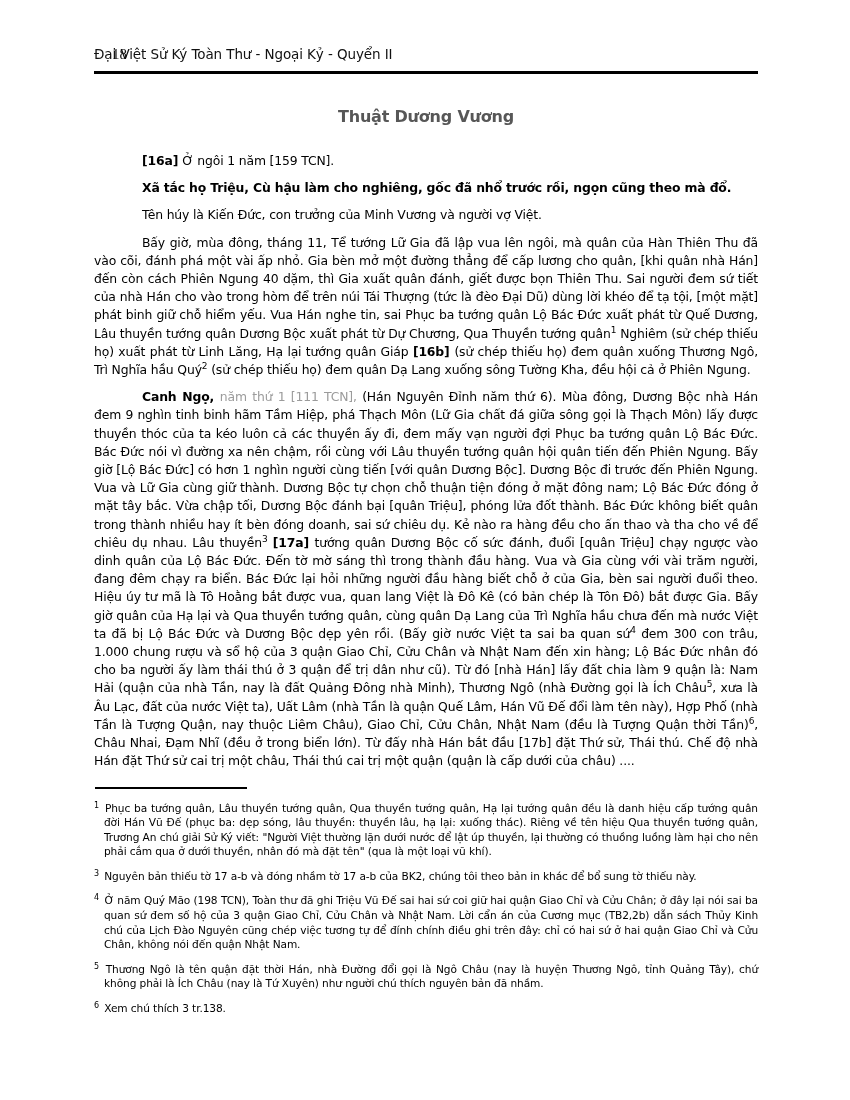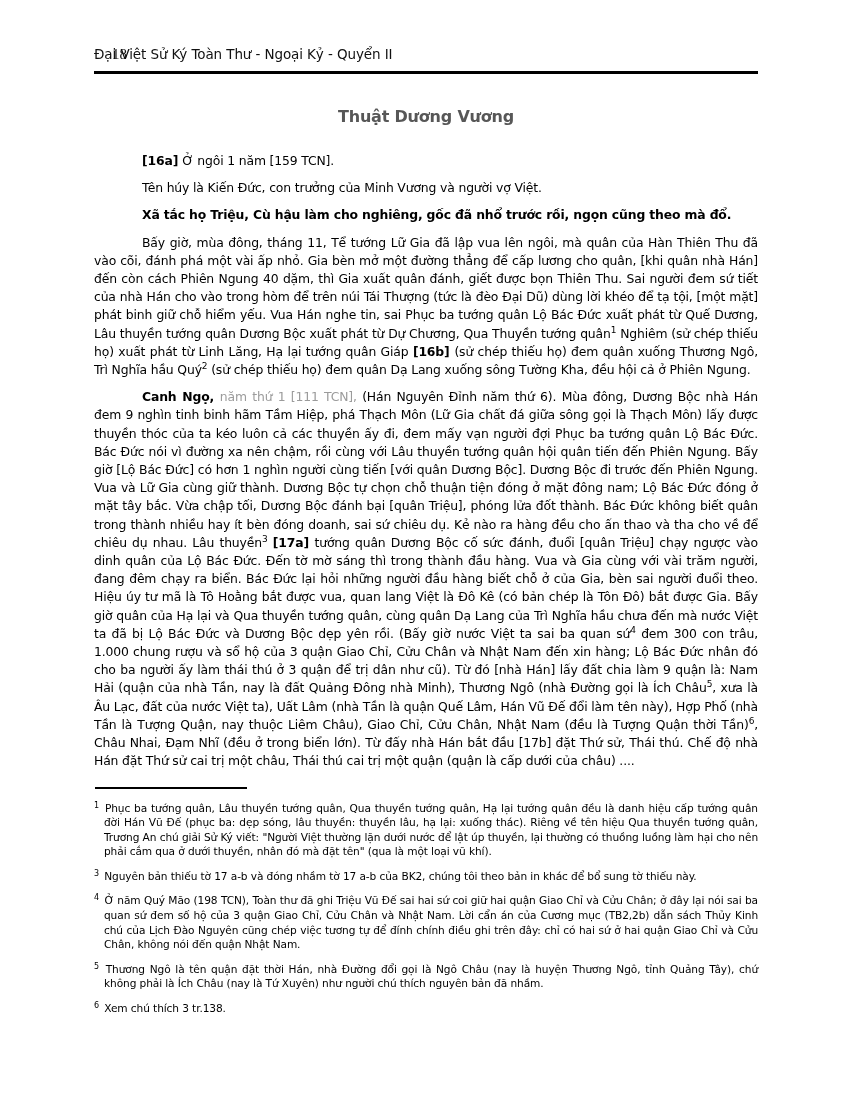--- a/index.html
+++ b/index.html
@@ -41,22 +41,22 @@
 
 <div class="page">
   <div class="header">
     <span class="pagenum">18</span>
     <span class="htitle">Đại Việt Sử Ký Toàn Thư - Ngoại Kỷ - Quyển II</span>
   </div>
   <div class="hrule"></div>
   <h1 class="title">Thuật Dương Vương</h1>
   <div class="body" id="paragraphs">
       <p class="para"><span class="seg-bold">[16a] </span><span>Ở ngôi 1 năm [159 TCN].</span></p>
+      <p class="para"><span class="seg-bold">Xã tắc họ Triệu, Cù hậu làm cho nghiêng, gốc đã nhổ trước rồi, ngọn cũng theo mà đổ.</span></p>
       <p class="para"><span>Tên húy là Kiến Đức, con trưởng của Minh Vương và người vợ Việt.</span></p>
-      <p class="para"><span class="seg-bold">Xã tắc họ Triệu, Cù hậu làm cho nghiêng, gốc đã nhổ trước rồi, ngọn cũng theo mà đổ.</span></p>
       <p class="para"><span>Bấy giờ, mùa đông, tháng 11, Tể tướng Lữ Gia đã lập vua lên ngôi, mà quân của Hàn Thiên Thu đã vào cõi, đánh phá một vài ấp nhỏ.  Gia bèn mở một đường thẳng để cấp lương cho quân, [khi quân nhà Hán] đến còn cách Phiên Ngung 40 dặm, thì Gia xuất quân đánh, giết được bọn Thiên Thu.  Sai người đem sứ tiết của nhà Hán cho vào trong hòm để trên núi Tái Thượng (tức là đèo Đại Dũ) dùng lời khéo để tạ tội, [một mặt] phát binh giữ chỗ hiểm yếu.  Vua Hán nghe tin, sai Phục ba tướng quân Lộ Bác Đức xuất phát từ Quế Dương, Lâu thuyền tướng quân Dương Bộc xuất phát từ Dự Chương, Qua Thuyền tướng quân</span><sup>1</sup><span> Nghiêm (sử chép thiếu họ) xuất phát từ Linh Lăng, Hạ lại tướng quân Giáp </span><span class="seg-bold">[16b] </span><span>(sử chép thiếu họ) đem quân xuống Thương Ngô, Trì Nghĩa hầu Quý</span><sup>2</sup><span> (sử chép thiếu họ) đem quân Dạ Lang xuống sông Tường Kha, đều hội cả ở Phiên Ngung.</span></p>
       <p class="para"><span class="seg-bold">Canh Ngọ, </span><span class="seg-gray">năm thứ 1 [111 TCN], </span><span>(Hán Nguyên Đỉnh năm thứ 6).  Mùa đông, Dương Bộc nhà Hán đem 9 nghìn tinh binh hãm Tầm Hiệp, phá Thạch Môn (Lữ Gia chất đá giữa sông gọi là Thạch Môn) lấy được thuyền thóc của ta kéo luôn cả các thuyền ấy đi, đem mấy vạn người đợi Phục ba tướng quân Lộ Bác Đức.  Bác Đức nói vì đường xa nên chậm, rồi cùng với Lâu thuyền tướng quân hội quân tiến đến Phiên Ngung.  Bấy giờ [Lộ Bác Đức] có hơn 1 nghìn người cùng tiến [với quân Dương Bộc].  Dương Bộc đi trước đến Phiên Ngung.  Vua và Lữ Gia cùng giữ thành.  Dương Bộc tự chọn chỗ thuận tiện đóng ở mặt đông nam; Lộ Bác Đức đóng ở mặt tây bắc.  Vừa chập tối, Dương Bộc đánh bại [quân Triệu], phóng lửa đốt thành.  Bác Đức không biết quân trong thành nhiều hay ít bèn đóng doanh, sai sứ chiêu dụ.  Kẻ nào ra hàng đều cho ấn thao và tha cho về để chiêu dụ nhau.  Lâu thuyền</span><sup>3</sup><span> </span><span class="seg-bold">[17a] </span><span>tướng quân Dương Bộc cố sức đánh, đuổi [quân Triệu] chạy ngược vào dinh quân của Lộ Bác Đức.  Đến tờ mờ sáng thì trong thành đầu hàng.  Vua và Gia cùng với vài trăm người, đang đêm chạy ra biển.  Bác Đức lại hỏi những người đầu hàng biết chỗ ở của Gia, bèn sai người đuổi theo.  Hiệu úy tư mã là Tô Hoằng bắt được vua, quan lang Việt là Đô Kê (có bản chép là Tôn Đô) bắt được Gia.  Bấy giờ quân của Hạ lại và Qua thuyền tướng quân, cùng quân Dạ Lang của Trì Nghĩa hầu chưa đến mà nước Việt ta đã bị Lộ Bác Đức và Dương Bộc dẹp yên rồi.  (Bấy giờ nước Việt ta sai ba quan sứ</span><sup>4</sup><span> đem 300 con trâu, 1.000 chung rượu và sổ hộ của 3 quận Giao Chỉ, Cửu Chân và Nhật Nam đến xin hàng; Lộ Bác Đức nhân đó cho ba người ấy làm thái thú ở 3 quận để trị dân như cũ).  Từ đó [nhà Hán] lấy đất chia làm 9 quận là: Nam Hải (quận của nhà Tần, nay là đất Quảng Đông nhà Minh), Thương Ngô (nhà Đường gọi là Ích Châu</span><sup>5</sup><span>, xưa là Âu Lạc, đất của nước Việt ta),  Uất Lâm (nhà Tần là quận Quế Lâm, Hán Vũ Đế đổi làm tên này), Hợp Phố (nhà Tần là Tượng Quận, nay thuộc Liêm Châu), Giao Chỉ, Cửu Chân, Nhật Nam (đều là Tượng Quận thời Tần)</span><sup>6</sup><span>, Châu Nhai, Đạm Nhĩ (đều ở trong biển lớn).  Từ đấy nhà Hán bắt đầu [17b] đặt Thứ sử, Thái thú.  Chế độ nhà Hán đặt Thứ sử cai trị một châu, Thái thú cai trị một quận (quận là cấp dưới của châu) ....</span></p>
     </div>
   <div class="fnrule"></div>
   <div class="footnotes" id="footnotes">
       <div class="fn"><sup>1</sup><span> Phục ba tướng quân, Lâu thuyền tướng quân, Qua thuyền tướng quân, Hạ lại tướng quân đều là danh hiệu cấp tướng quân đời Hán Vũ Đế (phục ba: dẹp sóng, lâu thuyền: thuyền lâu, hạ lại: xuống thác).  Riêng về tên hiệu Qua thuyền tướng quân, Trương An chú giải Sử Ký viết: "Người Việt thường lặn dưới nước để lật úp thuyền, lại thường có thuồng luồng làm hại cho nên phải cắm qua ở dưới thuyền, nhân đó mà đặt tên" (qua là một loại vũ khí).</span></div>
       <div class="fn"><sup>3</sup><span> Nguyên bản thiếu tờ 17 a-b và đóng nhầm tờ 17 a-b của BK2, chúng tôi theo bản in khác để bổ sung tờ thiếu này.</span></div>
       <div class="fn"><sup>4</sup><span> Ở năm Quý Mão (198 TCN), Toàn thư đã ghi Triệu Vũ Đế sai hai sứ coi giữ hai quận Giao Chỉ và Cửu Chân; ở đây lại nói sai ba quan sứ đem số hộ của 3 quận Giao Chỉ, Cửu Chân và Nhật Nam.  Lời cẩn án của Cương mục (TB2,2b) dẫn sách Thủy Kinh chú của Lịch Đào Nguyên cũng chép việc tương tự để đính chính điều ghi trên đây: chỉ có hai sứ ở hai quận Giao Chỉ và Cửu Chân, không nói đến quận Nhật Nam.</span></div>
       <div class="fn"><sup>5</sup><span> Thương Ngô là tên quận đặt thời Hán, nhà Đường đổi gọi là Ngô Châu (nay là huyện Thương Ngô, tỉnh Quảng Tây), chứ không phải là Ích Châu (nay là Tứ Xuyên) như người chú thích nguyên bản đã nhầm.</span></div>
       <div class="fn"><sup>6</sup><span> Xem chú thích 3 tr.138.</span></div>

